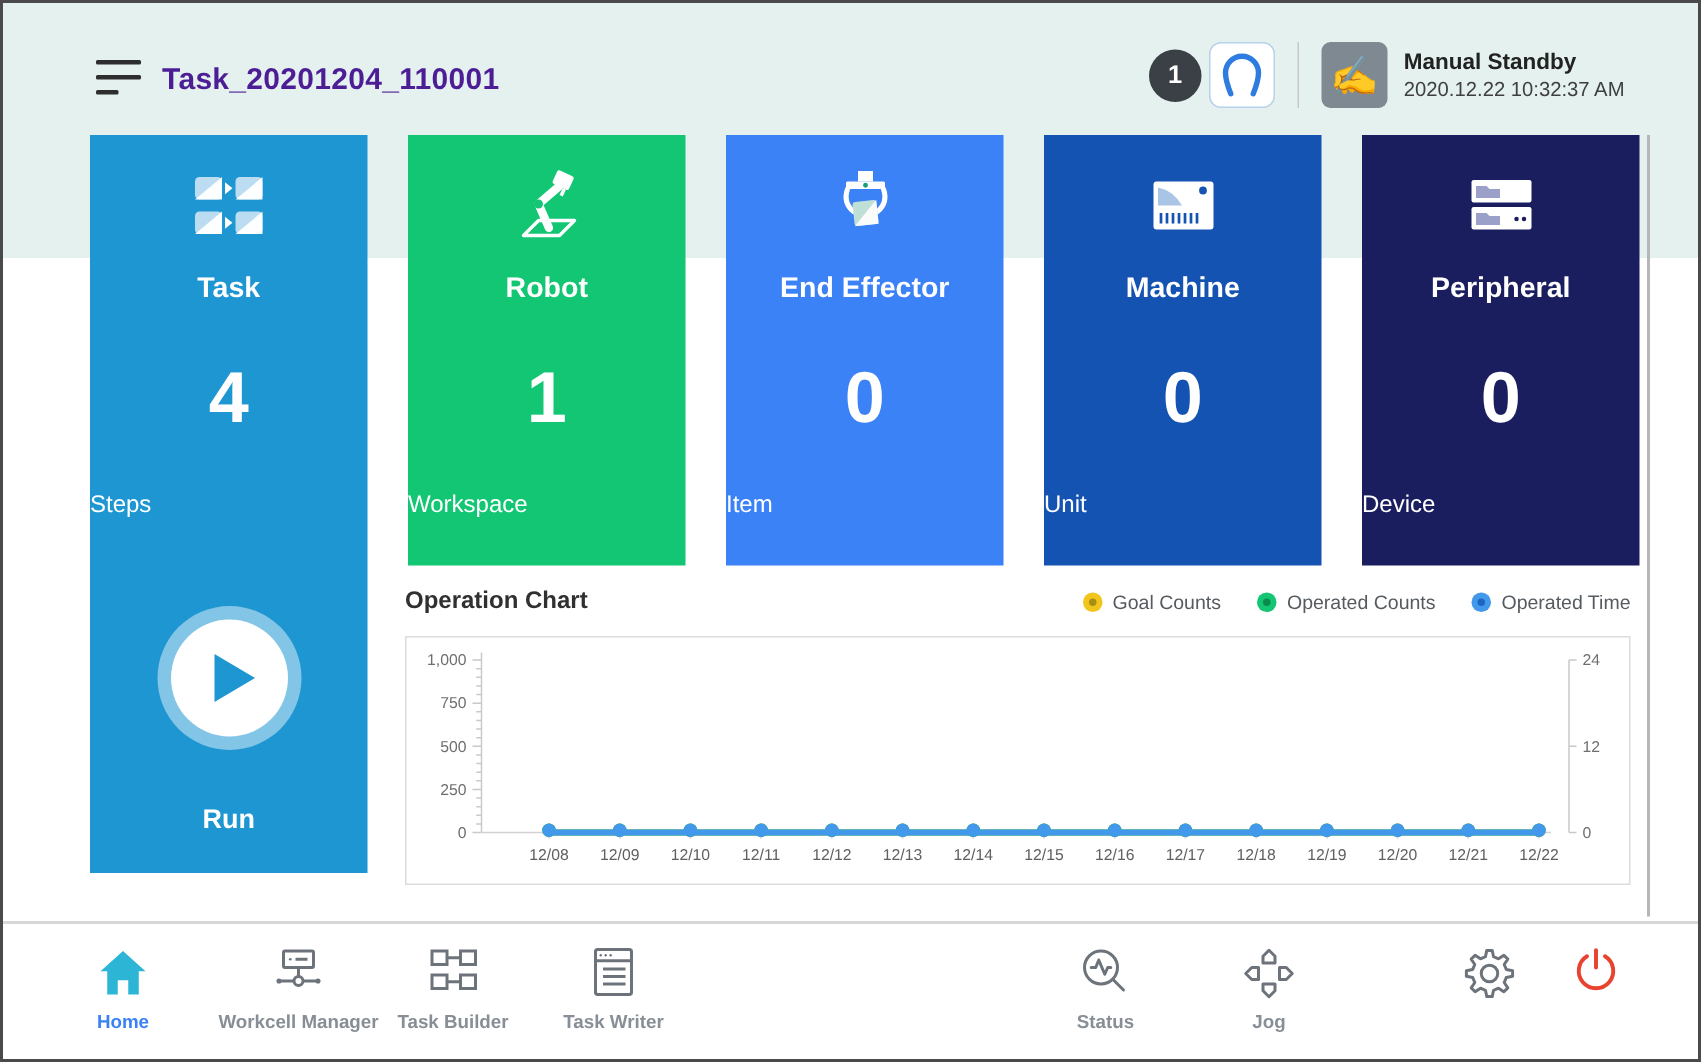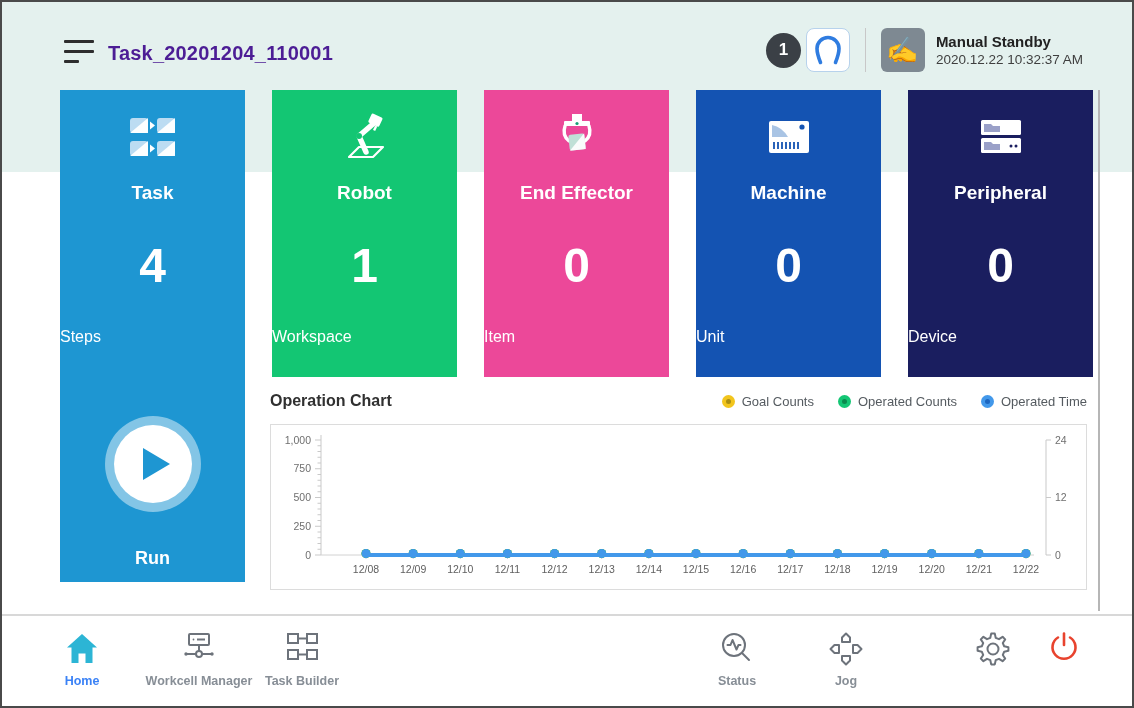--- a/index.html
+++ b/index.html
@@ -26,21 +26,21 @@
 
   
   .cards { position:absolute; left:58px; top:88px; display:flex; gap:27px; }
   .card { position:relative; width:185px; height:287px; color:#fff; }
   .card.tall { height:492px; }
   .card .icon-wrap { position:absolute; left:0; top:16px; width:100%; height:64px; display:flex; align-items:center; justify-content:center; }
   .card .c-title { position:absolute; left:0; top:92px; width:100%; text-align:center; font-size:19px; font-weight:bold; }
   .card .c-value { position:absolute; left:0; top:146px; width:100%; text-align:center; font-size:48px; font-weight:bold; line-height:60px; }
   .card .c-unit { position:absolute; left:0; top:238px; width:100%; font-size:16px; font-weight:normal; }
 
-  .run-wrap { position:absolute; left:0; top:326px; width:100%; display:flex; flex-direction:column; align-items:center; cursor:pointer; }
+  .run-wrap { position:absolute; left:0; top:314px; width:100%; display:flex; flex-direction:column; align-items:center; cursor:pointer; }
   .run-ring { width:96px; height:96px; border-radius:50%; background:rgba(255,255,255,0.45); display:flex; align-items:center; justify-content:center; }
   .run-circle { width:78px; height:78px; border-radius:50%; background:#ffffff; display:flex; align-items:center; justify-content:center; }
   .run-play { width:0; height:0; border-top:16px solid transparent; border-bottom:16px solid transparent; border-left:27px solid #1e96d2; margin-left:7px; }
   .run-label { margin-top:36px; font-size:18px; font-weight:bold; color:#fff; }
 
   
   .chart-header { position:absolute; left:268px; top:386px; width:817px; height:26px; display:flex; align-items:center; justify-content:space-between; }
   .chart-title { font-size:16px; font-weight:bold; color:#303030; }
   .legend { display:flex; align-items:center; gap:24px; }
   .legend-item { display:flex; align-items:center; gap:7px;text-align:center; }
@@ -130,21 +130,21 @@
             <rect x="35" y="14" width="2.4" height="5" fill="#ffffff"></rect>
             <rect x="40" y="14" width="2.4" height="5" fill="#ffffff"></rect>
           </g>
         </svg>
       </div>
       <div class="c-title">Robot</div>
       <div class="c-value">1</div>
       <div class="c-unit">Workspace</div>
     </div>
 
-    <div class="card" style="background: #ec4899;">
+    <div class="card" style="background: #3b82f6;">
       <div class="icon-wrap">
         <svg width="52" height="54" viewBox="0 0 52 54">
           <rect x="21" y="3" width="10" height="7" fill="#ffffff"></rect>
           <rect x="13" y="10" width="26" height="5" rx="1" fill="#ffffff"></rect>
           <circle cx="26" cy="12.5" r="1.6" fill="#17a077"></circle>
           <path d="M14 15 C12 21, 13 26, 18 30" fill="none" stroke="#ffffff" stroke-width="3.4" stroke-linecap="round"></path>
           <path d="M38 15 C40 21, 39 26, 34 30" fill="none" stroke="#ffffff" stroke-width="3.4" stroke-linecap="round"></path>
           <g transform="rotate(-6 26 31)">
             <rect x="18" y="23" width="16" height="16" rx="2" fill="#bfe0d6"></rect>
             <path d="M34 39 L18 39 L34 23 Z" fill="#ffffff" opacity="0.9"></path>
@@ -372,20 +372,35 @@
             <rect x="24" y="4" width="10" height="9"></rect>
           <line x1="15" y1="8.5" x2="24" y2="8.5"></line>
           <rect x="5" y="20" width="10" height="9"></rect>
             <rect x="24" y="20" width="10" height="9"></rect>
           <line x1="15" y1="24.5" x2="24" y2="24.5"></line>
         </svg>
       </div>
       <div class="nav-label">Task Builder</div>
     </div>
 
+    <div class="nav-item" style="left: 407px;">
+      <div class="nav-icon">
+        <svg width="38" height="38" viewBox="0 0 38 38" fill="none" stroke="#6d737b" stroke-width="2">
+          <rect x="7" y="3" width="24" height="30" rx="1.5"></rect>
+          <circle cx="10.5" cy="6.8" r="0.8" fill="#6d737b" stroke="none"></circle>
+          <circle cx="13.8" cy="6.8" r="0.8" fill="#6d737b" stroke="none"></circle>
+          <circle cx="17.1" cy="6.8" r="0.8" fill="#6d737b" stroke="none"></circle>
+          <line x1="7" y1="10.5" x2="31" y2="10.5"></line>
+          <line x1="12" y1="16" x2="27" y2="16"></line>
+          <line x1="12" y1="21" x2="27" y2="21"></line>
+          <line x1="12" y1="26" x2="27" y2="26"></line>
+        </svg>
+      </div>
+      <div class="nav-label">Task Writer</div>
+    </div>
 
     <div class="nav-item" style="left: 735px;">
       <div class="nav-icon">
         <svg width="38" height="38" viewBox="0 0 38 38" fill="none" stroke="#6d737b" stroke-width="2">
           <circle cx="16" cy="15" r="11"></circle>
           <polyline points="9.5,15 12.5,15 14.5,10 18.5,19.5 20.5,15 22.5,15" stroke-linejoin="round" stroke-linecap="round"></polyline>
           <line x1="24" y1="23" x2="31" y2="30" stroke-linecap="round"></line>
         </svg>
       </div>
       <div class="nav-label">Status</div>

